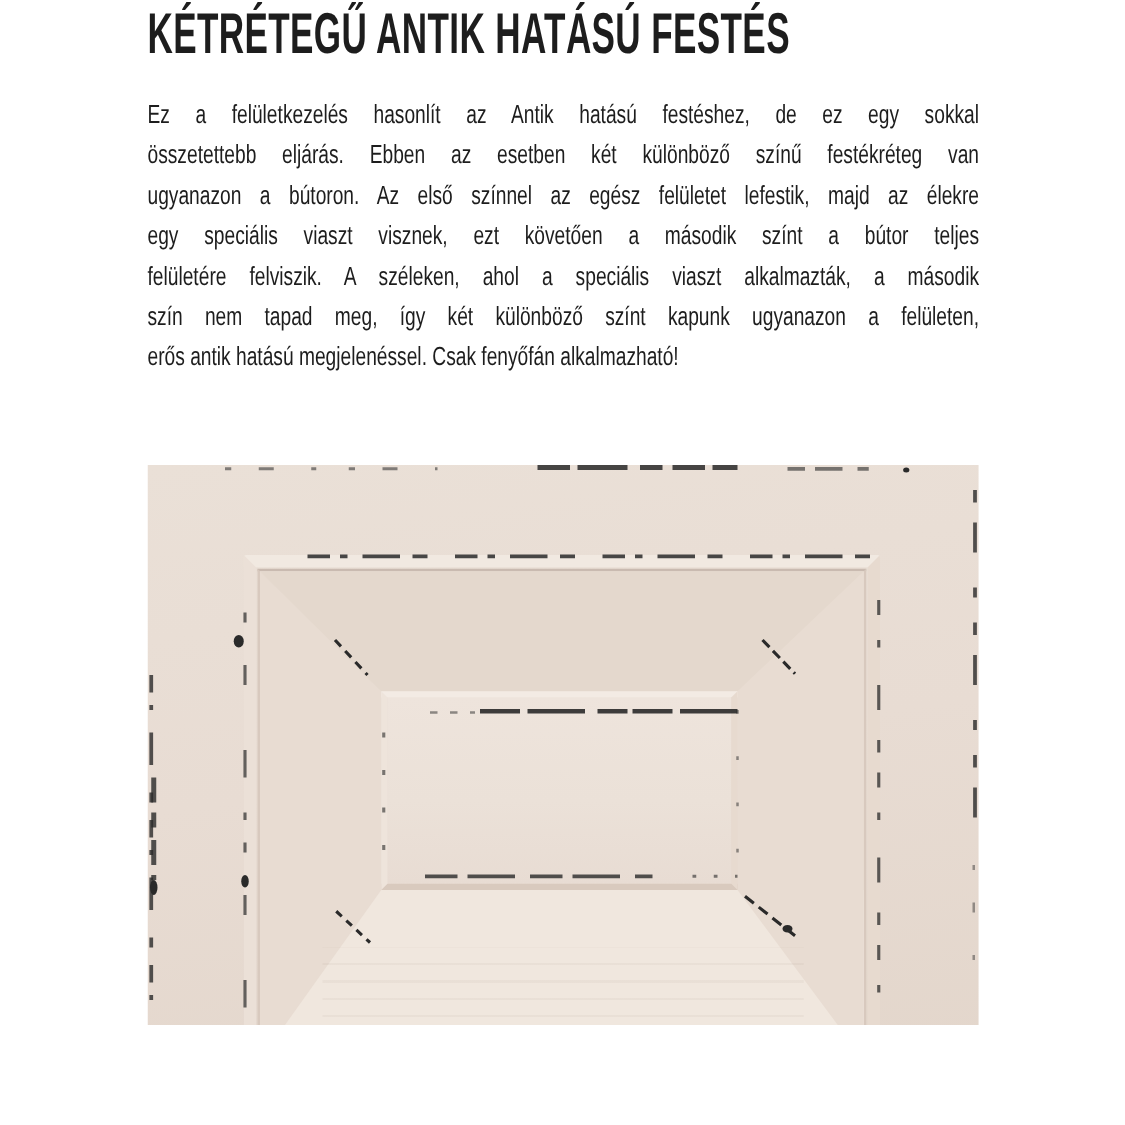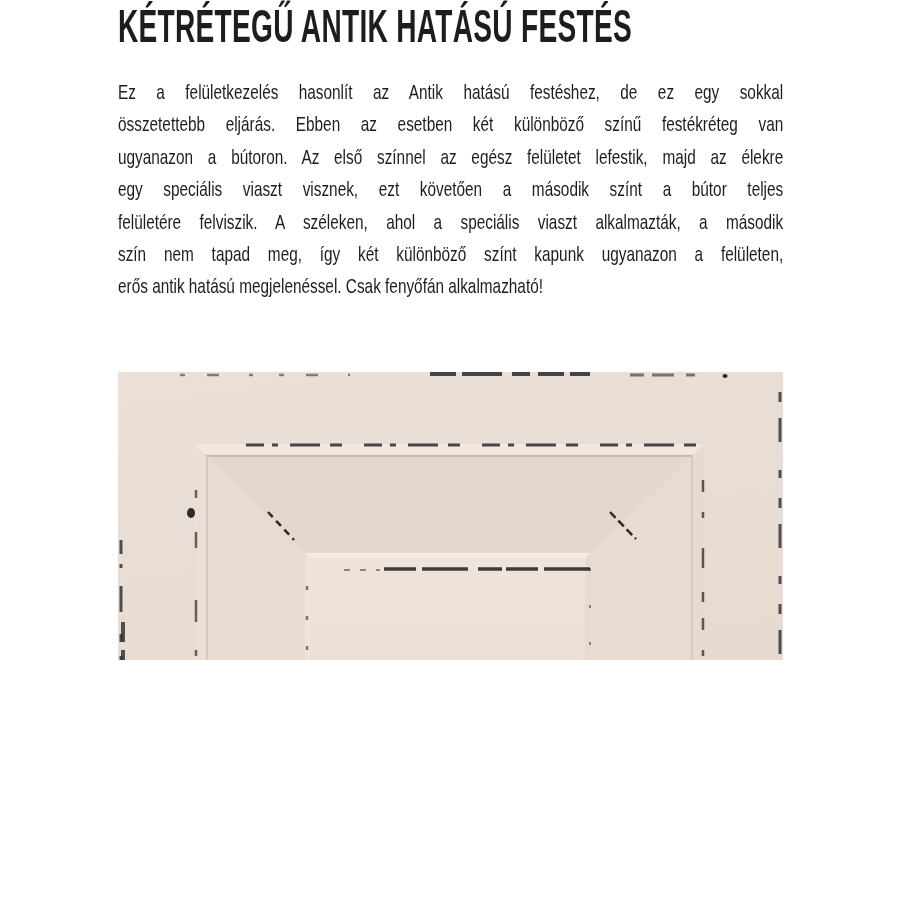--- a/index.html
+++ b/index.html
@@ -1,17 +1,17 @@
 <!DOCTYPE html>
 <html style="--page-bg: #ffffff; --text: #1d1d1d; --cream-face: #e8dcd3; --cream-face-light: #eae0d7; --cream-face-dark: #e2d5ca; --cream-mid: #e7dacf; --cream-mid2: #ebe0d7; --lip-top: #f1e9e1; --lip-bottom: #dccec2; --groove: #c9bab0; --groove-lt: #d8c9be; --slope-top: #e4d8cd; --slope-side: #e8dcd2; --slope-bottom: #f0e7de; --step-light: #f3ebe4; --step-light2: #eee4db; --step-dark: #d9cabe; --panel-field: #eee4dc; --panel-field-mid: #ebe1d8; --panel-field-dark: #e8dcd3; --distress: #2a2a2a;"><head>
 <meta charset="utf-8">
 <style>
   html,body{margin:0;padding:0;background:#ffffff;}
   .page{
-    position:relative;width:900px;height:660px;overflow:hidden;
+    position:relative;width:900px;height:820px;overflow:hidden;
     background:var(--page-bg,#ffffff);
     font-family:"Liberation Sans",sans-serif;
   }
 
   
   .title{
     position:absolute;left:118px;top:2px;margin:0;
     font-size:46px;font-weight:700;line-height:48px;
     color:var(--text,#1d1d1d);
     white-space:nowrap;

